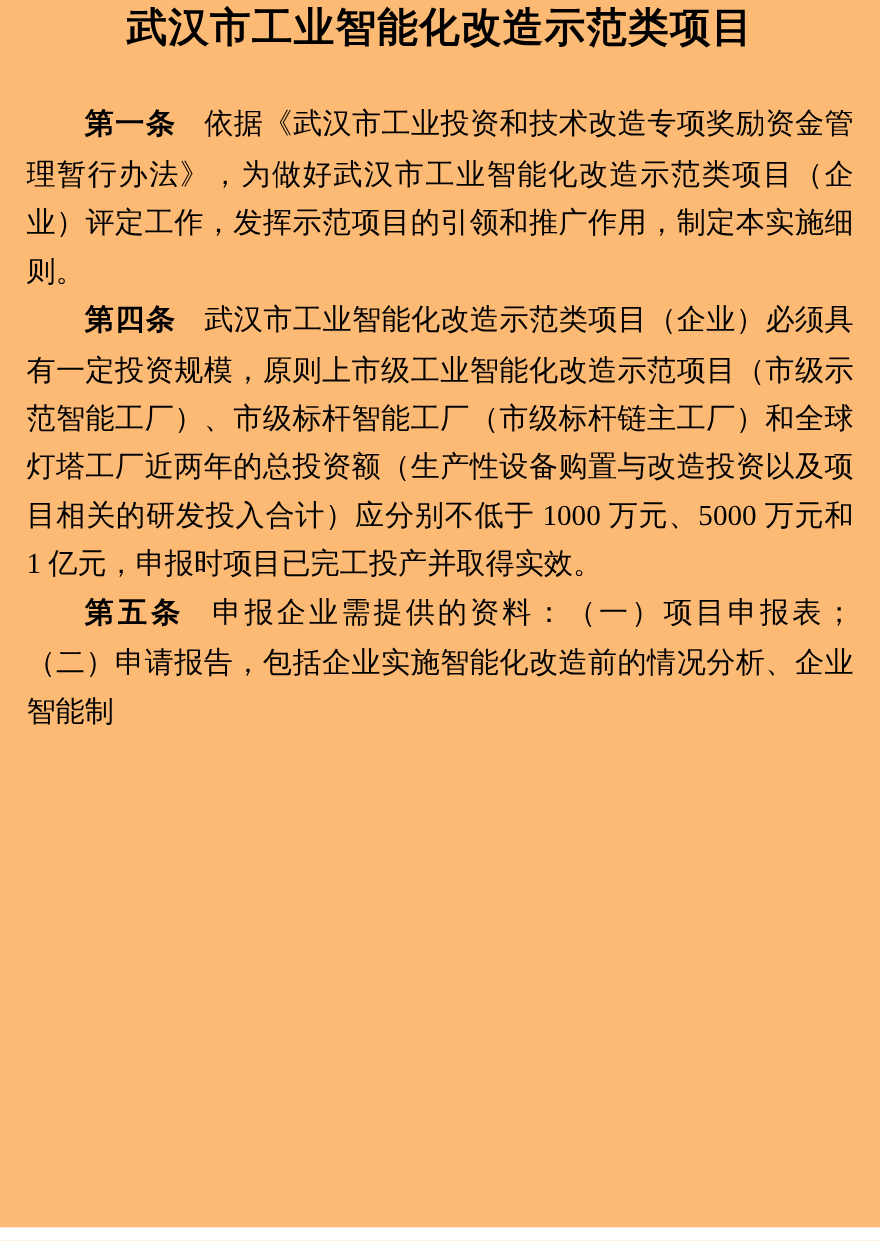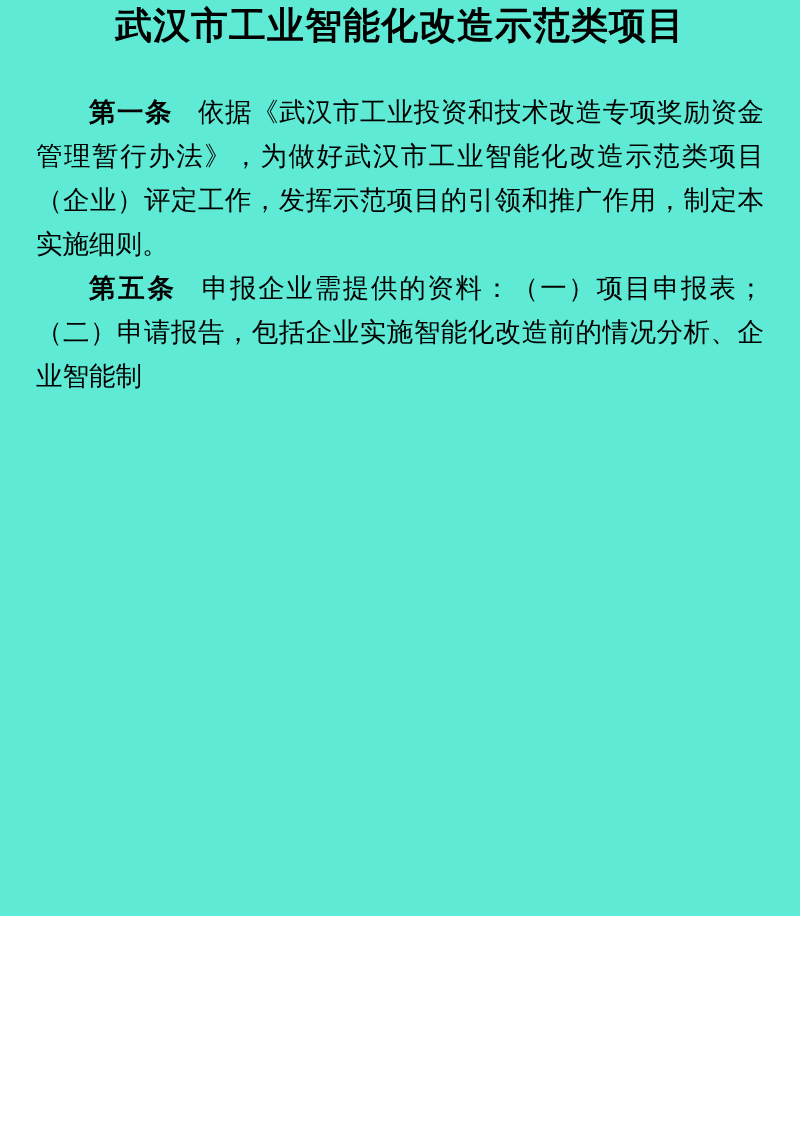--- a/index.html
+++ b/index.html
@@ -3,27 +3,27 @@
 <meta charset="utf-8">
 <style>
   html, body {
     margin: 0;
     padding: 0;
     background: #ffffff;
   }
   .page {
     position: relative;
     width: 800px;
-    height: 916px;
+    height: 1116px;
     margin: 0 auto;
-    background: #5eead4;
+    background: #fdba74;
     color: #000000;
     overflow: hidden;
     box-sizing: border-box;
-    padding: 0 36px;
+    padding: 0 24px;
     font-family: "Liberation Serif", "DejaVu Serif", serif;
   }
   .doc-title {
     margin: 0;
     padding-top: 1px;
     text-align: center;
     font-size: 37px;
     line-height: 50px;
     font-weight: 700;
     letter-spacing: 1px;
@@ -41,21 +41,21 @@
     text-justify: inter-character;
     word-break: break-word;
   }
   p.article {
     margin: 0;
     padding: 0;
     text-indent: 2em;
   }
   .art-num {
     font-weight: 700;
-    font-family: Liberation Serif, serif;
+    font-family: Liberation Mono, monospace;
     margin-right: 0.95em;
     letter-spacing: 1px;
   }
   .art-text {
     letter-spacing: 0;
     margin-top: 32px;
   }
 </style>
 </head>
 <body>
@@ -65,17 +65,18 @@
   <h1 class="doc-title">
     <span class="title-line">武汉市工业智能化改造示范类项目</span>
   </h1>
 
   <div class="doc-body">
 
     <p class="article"><span class="art-num">第一条</span><span class="art-text">依据《武汉市工业投资和技术改造专项奖励资金管理暂行办法》，为做好武汉市工业智能化改造示范类项目（企业）评定工作，发挥示范项目的引领和推广作用，制定本实施细则。</span></p>
 
 
 
+    <p class="article"><span class="art-num">第四条</span><span class="art-text">武汉市工业智能化改造示范类项目（企业）必须具有一定投资规模，原则上市级工业智能化改造示范项目（市级示范智能工厂）、市级标杆智能工厂（市级标杆链主工厂）和全球灯塔工厂近两年的总投资额（生产性设备购置与改造投资以及项目相关的研发投入合计）应分别不低于 1000 万元、5000 万元和 1 亿元，申报时项目已完工投产并取得实效。</span></p>
 
     <p class="article"><span class="art-num">第五条</span><span class="art-text">申报企业需提供的资料：（一）项目申报表；（二）申请报告，包括企业实施智能化改造前的情况分析、企业智能制</span></p>
 
   </div>
 </div>
 
 </body></html>

